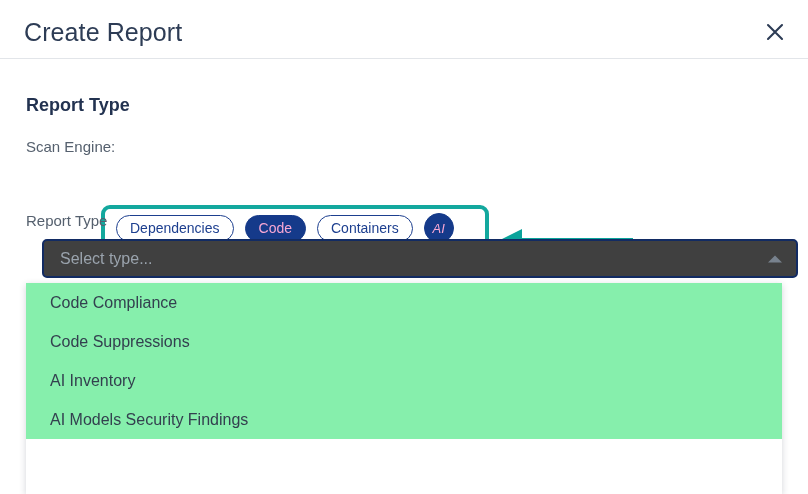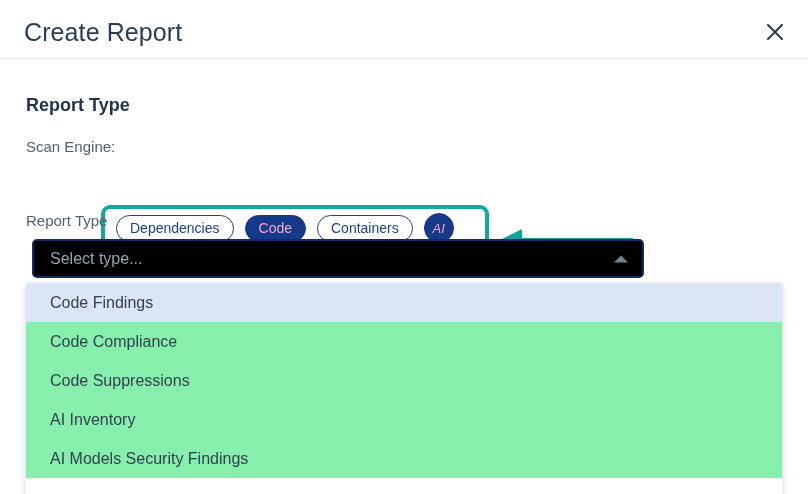--- a/index.html
+++ b/index.html
@@ -159,28 +159,28 @@
     left: 26px;
     top: 144px;
     font-size: 15px;
     font-weight: 400;
     color: #55606e;
     line-height: 19px;
     white-space: nowrap;
   }
   .select-control {
     position: absolute;
-    left: 32px;
+    left: 42px;
     top: 172px;
-    width: 612px;
+    width: 756px;
     height: 39px;
     box-sizing: border-box;
     border: 2px solid #122b63;
     border-radius: 5px;
-    background: #000000;
+    background: #404040;
     display: flex;
     align-items: center;
     cursor: pointer;
   }
   .select-placeholder {
     position: absolute;
     left: 16px;
     font-size: 16px;
     color: #9aa3ad;
     line-height: 20px;
@@ -265,20 +265,19 @@
   </span>
 
   <div class="field-label">Report Type</div>
 
   <div class="select-control">
     <span class="select-placeholder">Select type...</span>
     <span class="select-caret"></span>
   </div>
 
   <div class="dropdown-menu">
-    <div class="dropdown-option active">Code Findings</div>
     <div class="dropdown-option">Code Compliance</div>
     <div class="dropdown-option">Code Suppressions</div>
     <div class="dropdown-option">AI Inventory</div>
     <div class="dropdown-option">AI Models Security Findings</div>
   </div>
 
 </div>
 
 </body></html>

